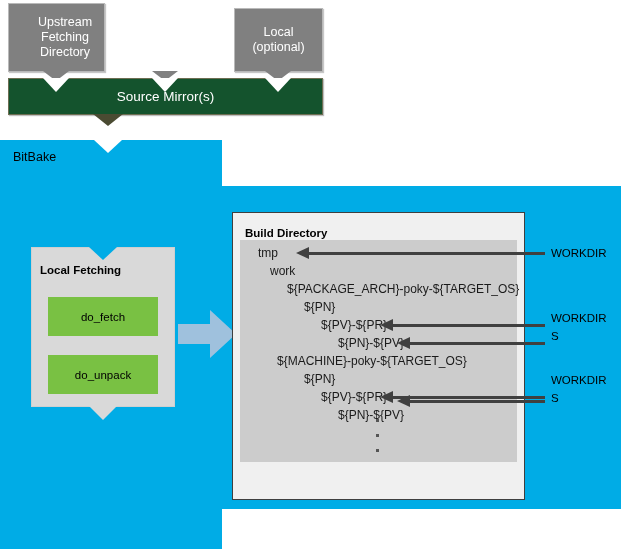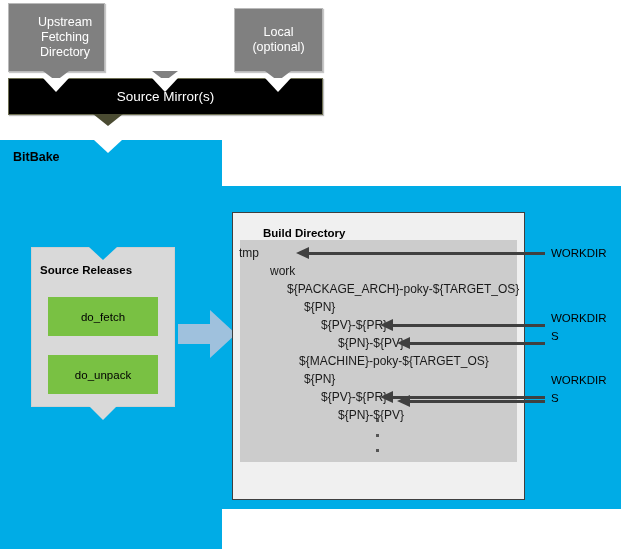--- a/index.html
+++ b/index.html
@@ -51,21 +51,21 @@
     clip-path: polygon(0 0, 100% 0, 50% 100%);
     z-index: 4;
   }
 
   #mirror-bar {
     position: absolute;
     left: 8px;
     top: 78px;
     width: 315px;
     height: 37px;
-    background: #000000;
+    background: #14532d;
     border: 1px solid #6d6e52;
     box-sizing: border-box;
     color: #ffffff;
     font-size: 13.5px;
     display: flex;
     align-items: center;
     justify-content: center;
     box-shadow: 1px 1px 1px rgba(0,0,0,0.25);
   }
   #mirror-tail {
@@ -97,21 +97,21 @@
     background: #ffffff;
     clip-path: polygon(0 0, 100% 0, 50% 100%);
     z-index: 3;
   }
   #bitbake-label {
     position: absolute;
     left: 13px;
     top: 150px;
     color: #000000;
     font-size: 12.5px;
-    font-weight: bold;
+    font-weight: normal;
     z-index: 4;
   }
 
   
   #fetch-group {
     position: absolute;
     left: 31px;
     top: 247px;
     width: 144px;
     height: 160px;
@@ -189,21 +189,20 @@
     z-index: 7;
   }
   #build-dir-title {
     position: absolute;
     left: 245px;
     top: 227px;
     font-size: 11.5px;
     font-weight: bold;
     color: #000000;
     z-index: 9;
-    margin-left: 18px;
   }
   #tree-bg {
     position: absolute;
     left: 240px;
     top: 240px;
     width: 277px;
     height: 222px;
     background: #cccccc;
     z-index: 8;
   }
@@ -280,42 +279,42 @@
   <div class="notch-white" style="left:265px; top:78px;"></div>
   <div id="mirror-tail"></div>
 
   <div id="bitbake-panel"></div>
   <div id="bitbake-notch"></div>
   <div id="bitbake-label">BitBake</div>
 
   <div id="fetch-group"></div>
   <div id="fetch-notch-top"></div>
   <div id="fetch-notch-bottom"></div>
-  <div id="fetch-title">Source Releases</div>
+  <div id="fetch-title">Local Fetching</div>
 
   <div class="task-box" id="task-fetch">
     <span>do_fetch</span>
   </div>
   <div class="task-box" id="task-unpack">
     <span>do_unpack</span>
   </div>
 
   <div id="connector-arrow"></div>
 
   <div id="build-dir"></div>
   <div id="tree-bg"></div>
   <div id="build-dir-title">Build Directory</div>
 
-  <div class="tree-row" style="left:239px; top:246px;">tmp</div>
+  <div class="tree-row" style="left:258px; top:246px;">tmp</div>
   <div class="tree-row" style="left:270px; top:264px;">work</div>
   <div class="tree-row" style="left:287px; top:282px;">${PACKAGE_ARCH}-poky-${TARGET_OS}</div>
   <div class="tree-row" style="left:304px; top:300px;">${PN}</div>
   <div class="tree-row" style="left:321px; top:318px;">${PV}-${PR}</div>
   <div class="tree-row" style="left:338px; top:336px;">${PN}-${PV}</div>
-  <div class="tree-row" style="left:299px; top:354px;">${MACHINE}-poky-${TARGET_OS}</div>
+  <div class="tree-row" style="left:277px; top:354px;">${MACHINE}-poky-${TARGET_OS}</div>
   <div class="tree-row" style="left:304px; top:372px;">${PN}</div>
   <div class="tree-row" style="left:321px; top:390px;">${PV}-${PR}</div>
   <div class="tree-row" style="left:338px; top:408px;">${PN}-${PV}</div>
 
   <div class="tree-dot" style="top:419px;"></div>
   <div class="tree-dot" style="top:434px;"></div>
   <div class="tree-dot" style="top:449px;"></div>
 
   <div class="ann-line" style="left:308px; top:252px; width:237px;"></div>
   <div class="ann-head" style="left:296px; top:247px;"></div>

